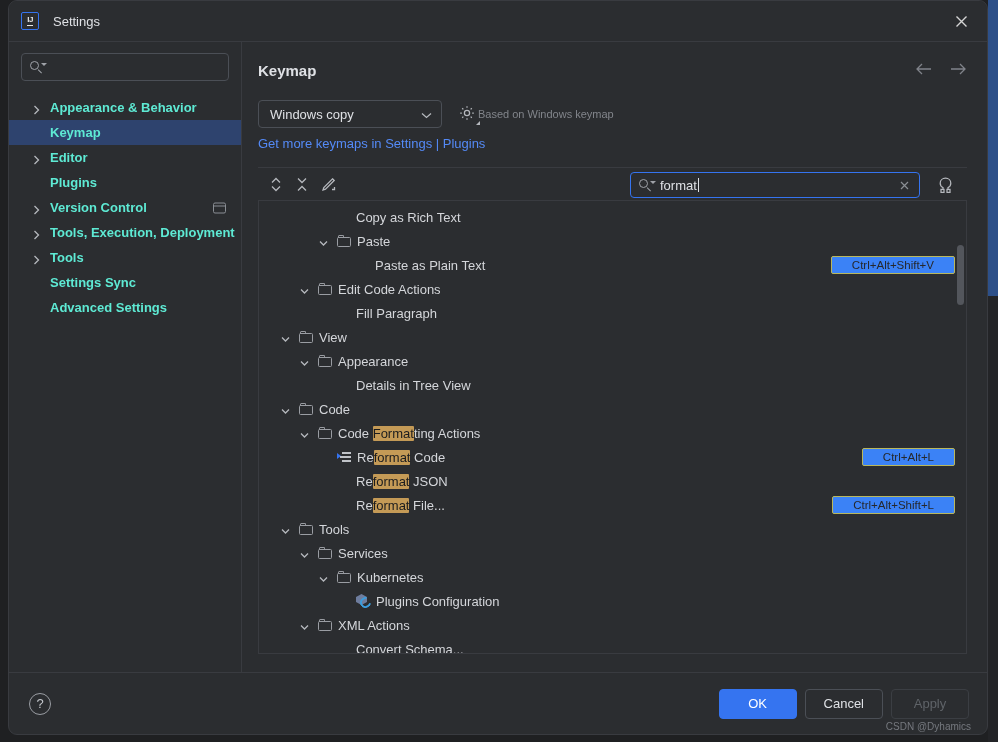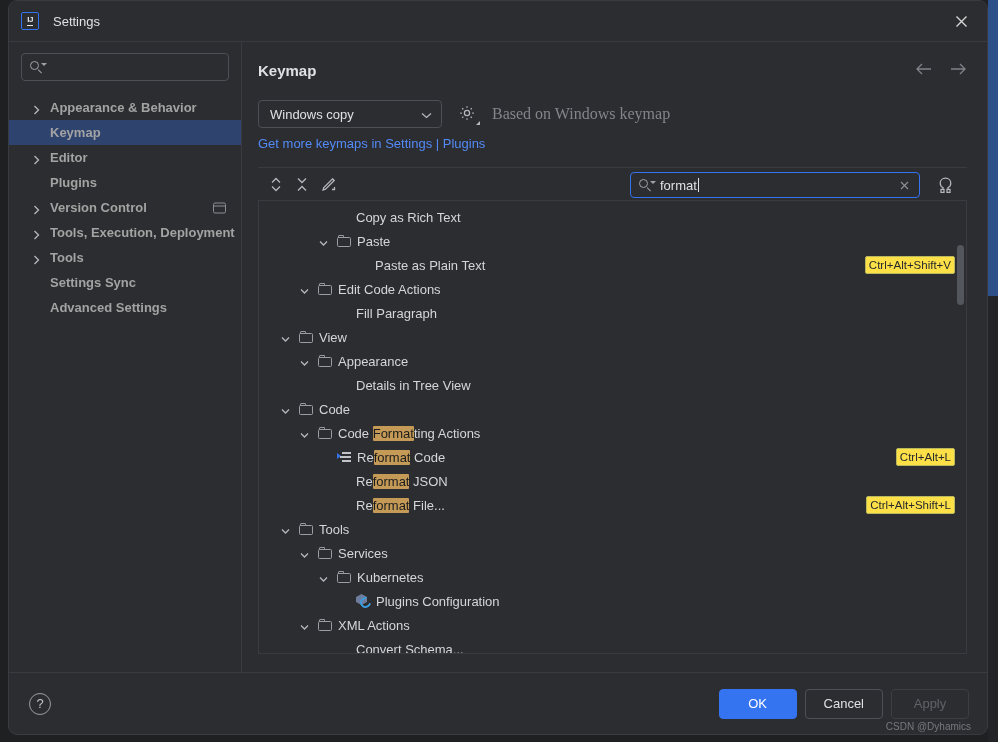--- a/index.html
+++ b/index.html
@@ -92,21 +92,21 @@
     position:absolute; left:7.5px; top:8px; width:5px; height:1.3px;
     background:#9fa2a8; transform:rotate(45deg); transform-origin:left center;
   }
   .mag u {
     position:absolute; left:11px; top:2px; width:0; height:0;
     border-left:3px solid transparent; border-right:3px solid transparent;
     border-top:3.5px solid #9fa2a8;
   }
   .side-item {
     height:25px; display:flex; align-items:center;
-    font-size:13px; color:#a3a3a3;
+    font-size:13px; color:#5eead4;
     padding-left:24px; position:relative; cursor:default;
     font-weight:bold;
   }
   .side-item.selected { background:#2e436e; }
   .side-item .chev {
     position:absolute; left:24px; top:50%;
     transform:translateY(-50%);
     width:10px; height:10px;
   }
   .side-item .chev svg { stroke:#b5b8bd; }
@@ -156,21 +156,21 @@
     font-size:13px; color:#dfe1e5;
     cursor:pointer;
   }
   .combo .cv { white-space:nowrap; overflow:hidden; }
   .gear-wrap { margin-left:16px; width:20px; height:20px; position:relative; cursor:pointer;}
   .gear-wrap svg { stroke:#b5b8bd; }
   .gear-wrap .corner {
     position:absolute; right:-2px; bottom:-1px;
     width:0;height:0;border-left:4px solid transparent;border-bottom:4px solid #b5b8bd;
   }
-  .based-on { margin-left:14px; font-size:16px; color:#82858b;font-family:Liberation Serif, serif; }
+  .based-on { font-size:11px; color:#82858b; }
   .link-row { margin-top:8px; font-size:13px; }
   .link { color:#548af7; cursor:pointer; }
 
   
   .toolbar {
     margin-top:16px;
     height:33px; flex:0 0 33px;
     border-top:1px solid #393b40;
     display:flex; align-items:center;
     position:relative;
@@ -263,24 +263,24 @@
   .k8s-icon d2 {
     position:absolute;left:4px;top:3px;width:11px;height:11px;display:block;
     border:2px solid #3b9ddd; border-radius:50%;
     border-right-color:transparent;
     transform:rotate(-35deg);
   }
   .tlabel { white-space:nowrap; }
   .hl { background:#c49a56; color:#1b1c1e; border-radius:1px; }
   .badge {
     position:absolute; right:11px; top:50%; transform:translateY(-50%);
-    background:#fde047; color:#26282c;
+    background:#3b82f6; color:#26282c;
     border:1px solid #b9b75c;
     font-size:11.5px; line-height:14px;
-    padding:1px 3px; border-radius:2px;
+    padding:1px 20px; border-radius:2px;
     font-family:"Liberation Sans", sans-serif;
     white-space:nowrap;
   }
   .vscroll {
     position:absolute; right:2px; top:44px;
     width:7px; height:60px; border-radius:4px;
     background:#53565c; cursor:pointer;
   }
 
   

